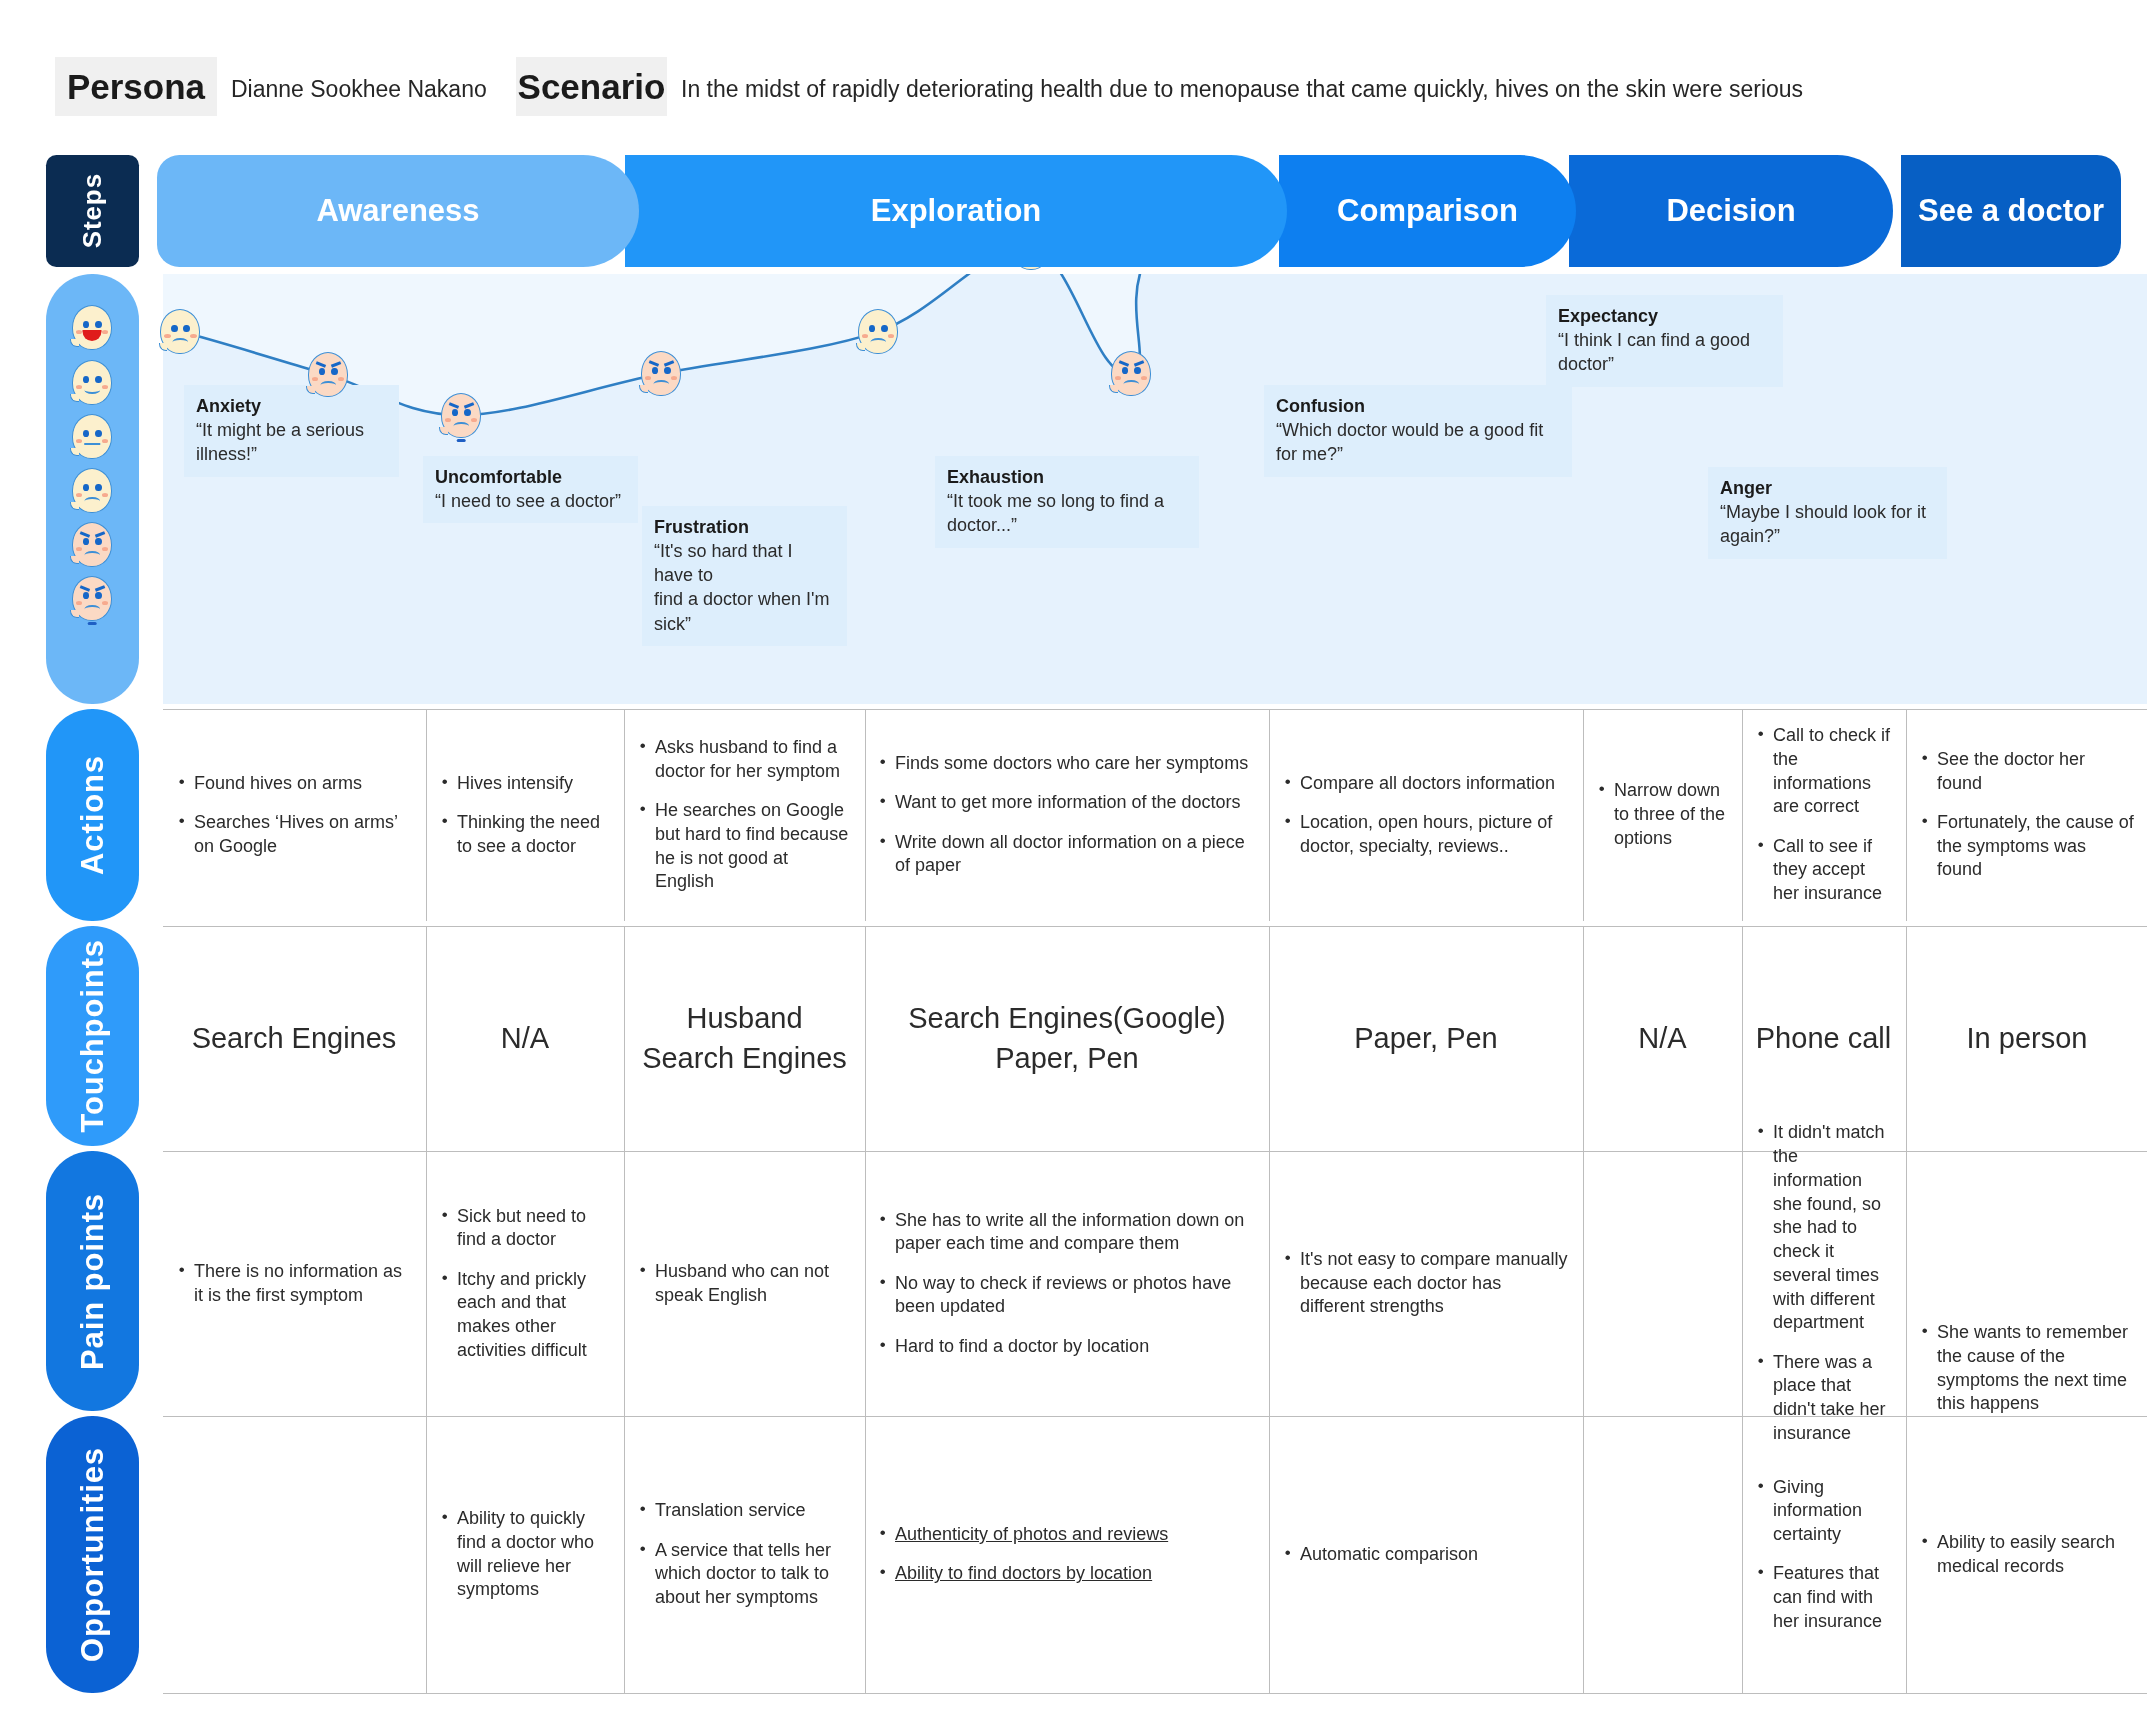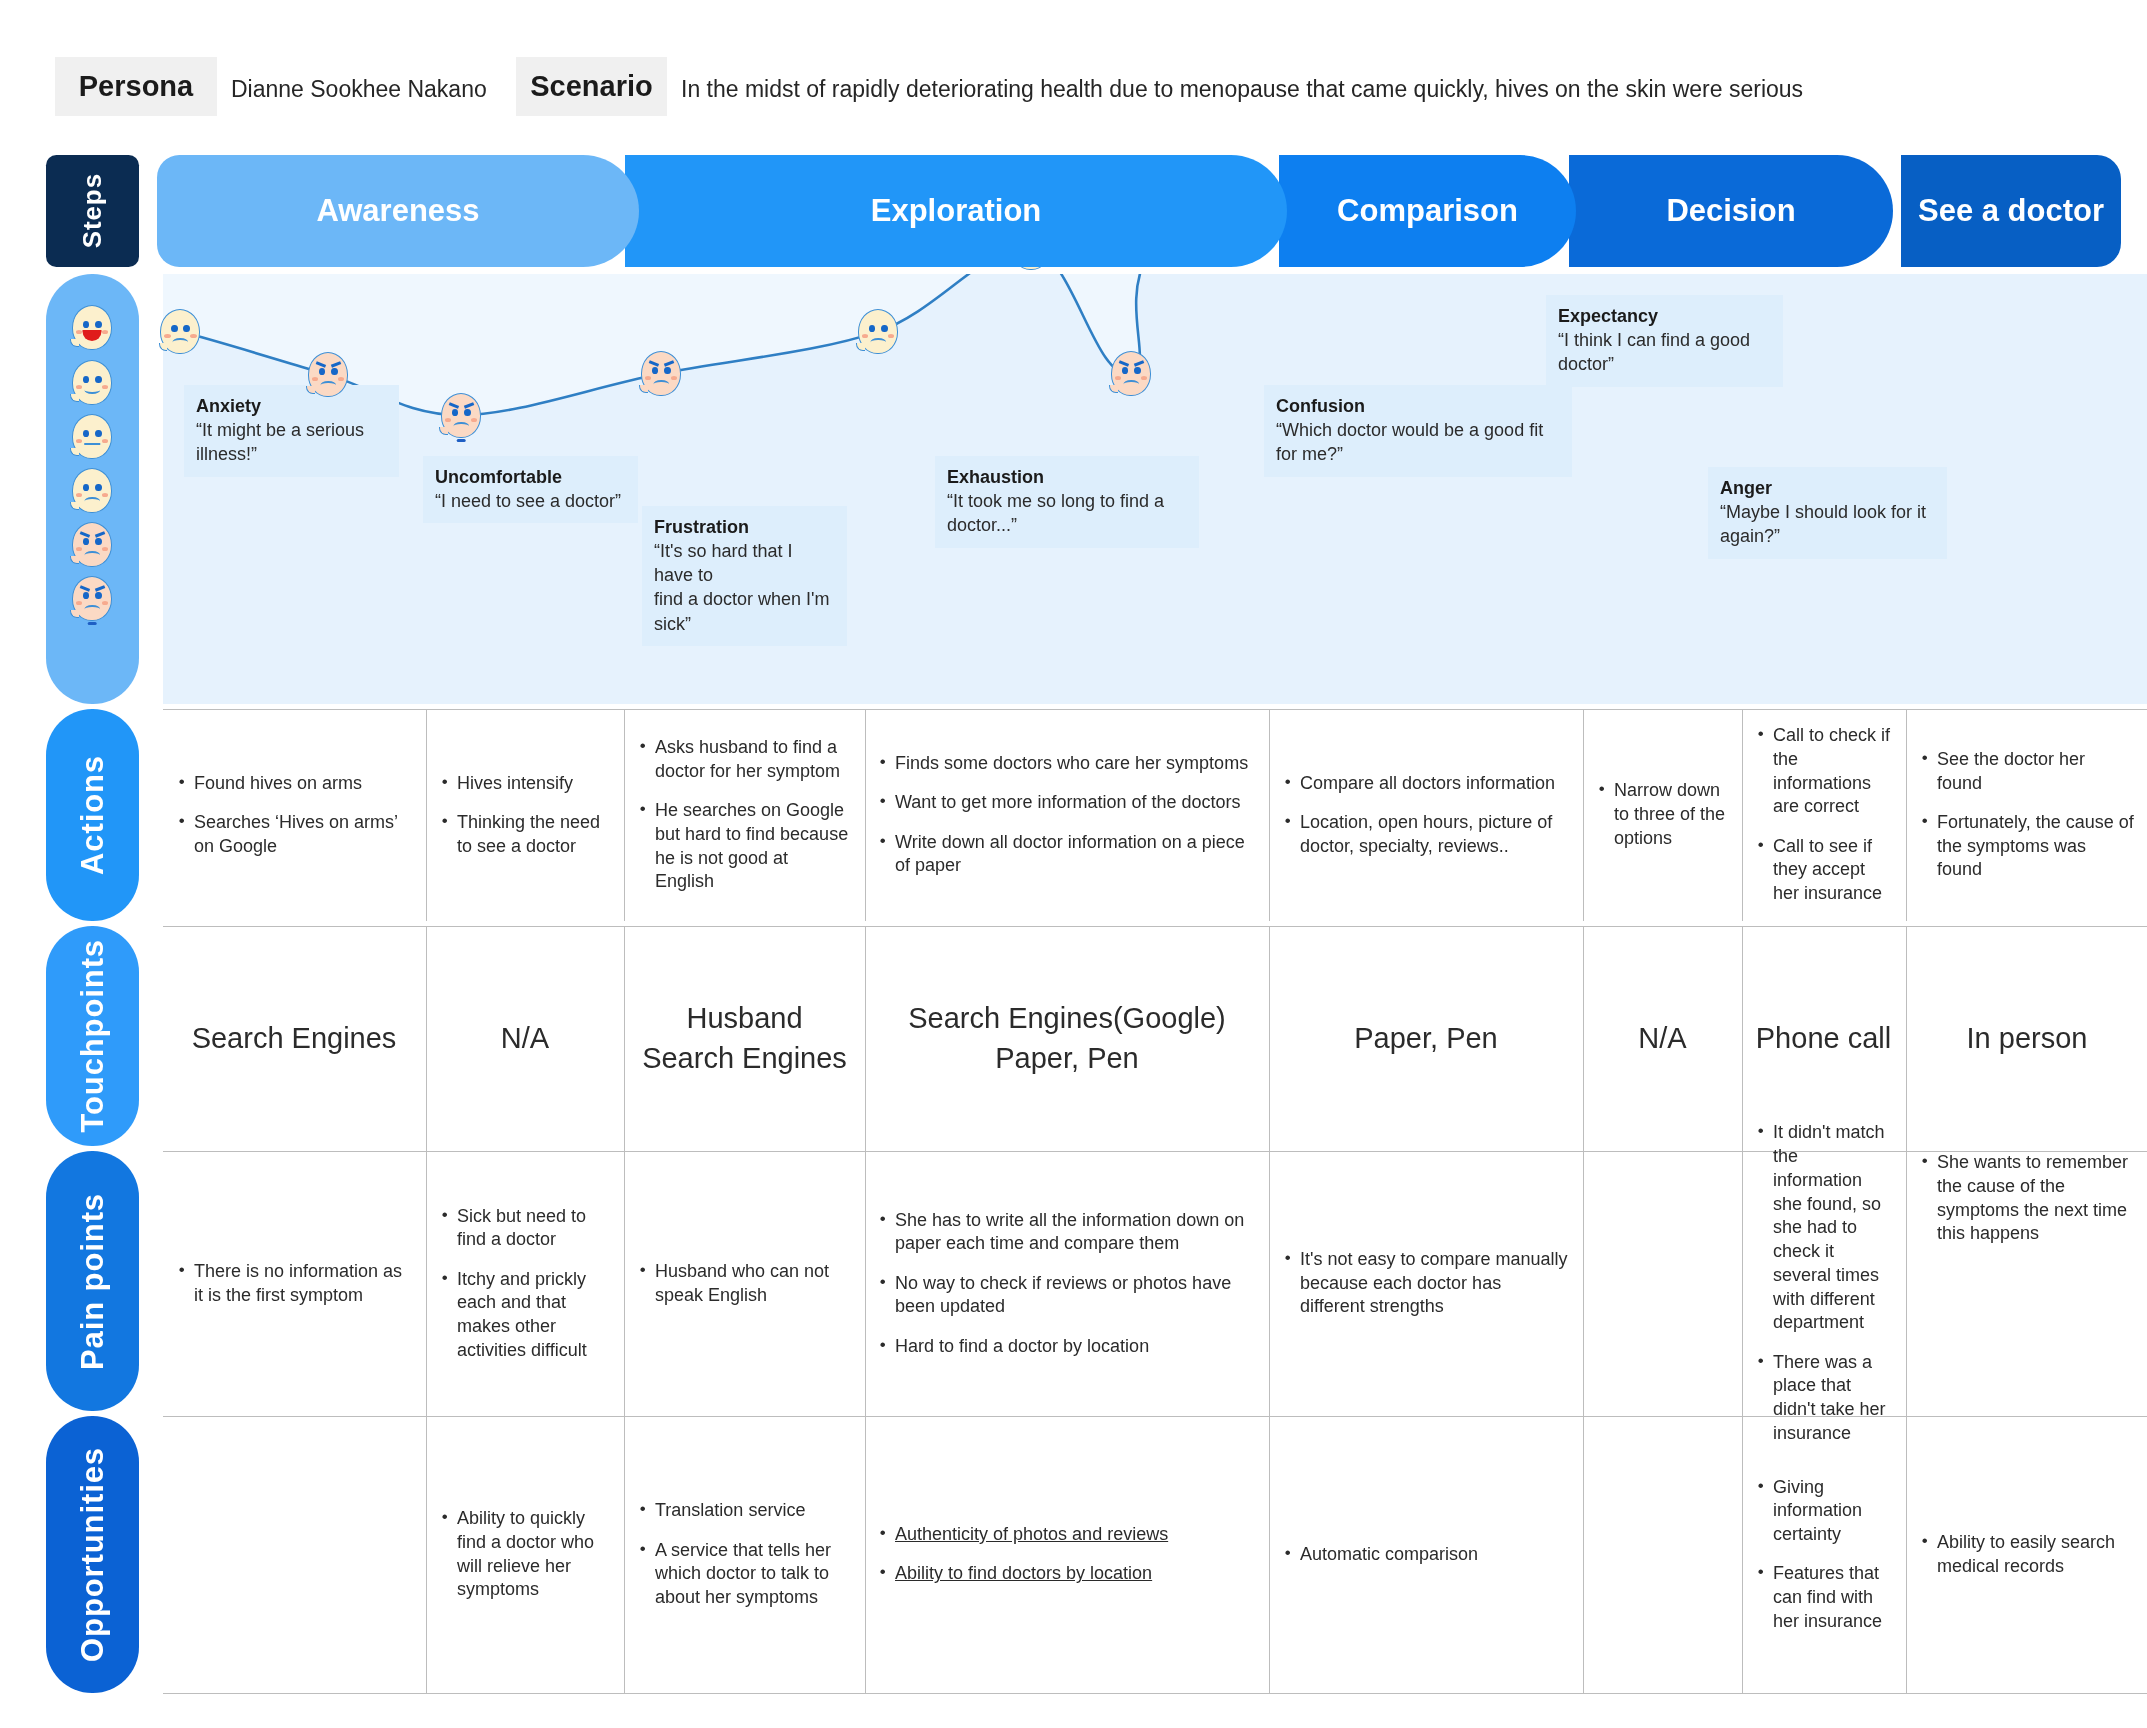--- a/index.html
+++ b/index.html
@@ -10,21 +10,21 @@
     font-family: "Liberation Sans", sans-serif;
     color: #2b2b2b;
     position: relative;
     overflow: hidden;
   }
 
   
   .header { position:absolute; left:0; top:0; width:2148px; height:146px; }
   .hdr-chip {
     position:absolute; background:#f0f0f0; display:flex; align-items:center;
-    justify-content:center; font-weight:bold; font-size:29px; color:#1b1b1b;
+    justify-content:center; font-weight:bold; font-size:35px; color:#1b1b1b;
   }
   #persona-chip { left:55px; top:57px; width:162px; height:59px; }
   #scenario-chip { left:516px; top:57px; width:151px; height:59px; }
   .hdr-val { position:absolute; font-size:23px; color:#262626; top:76px; white-space:nowrap; }
   #persona-value { left:231px; }
   #scenario-value { left:681px; }
 
   
   .rail {
     position:absolute; left:46px; width:93px;
@@ -434,21 +434,21 @@
       <ul style="width: 100%;"></ul>
     </div>
     <div class="vdiv" style="left: 1742px; top: 1151px; height: 265px;"></div>
     <div class="cell" style="left: 1756px; width: 136px; top: 1151px; height: 265px; display: flex; align-items: center;">
       <ul style="width: 100%;">
         <li>It didn't match the information she found, so she had to check it several times with different department</li>
         <li>There was a place that didn't take her insurance</li>
       </ul>
     </div>
     <div class="vdiv" style="left: 1906px; top: 1151px; height: 265px;"></div>
-    <div class="cell" style="left: 1920px; width: 214px; top: 1151px; height: 265px; display: flex; align-items: flex-start;">
+    <div class="cell" style="left: 1920px; width: 214px; top: 1151px; height: 265px; display: flex; align-items: flex-end;">
       <ul style="width: 100%;">
         <li>She wants to remember the cause of the symptoms the next time this happens</li>
       </ul>
     </div>
     <div class="row-line" style="top: 1416px;"></div>
     <div class="cell" style="left: 177px; width: 235px; top: 1416px; height: 277px; display: flex; align-items: center;">
       <ul style="width: 100%;"></ul>
     </div>
     <div class="vdiv" style="left: 426px; top: 1416px; height: 277px;"></div>
     <div class="cell" style="left: 440px; width: 170px; top: 1416px; height: 277px; display: flex; align-items: center;">

